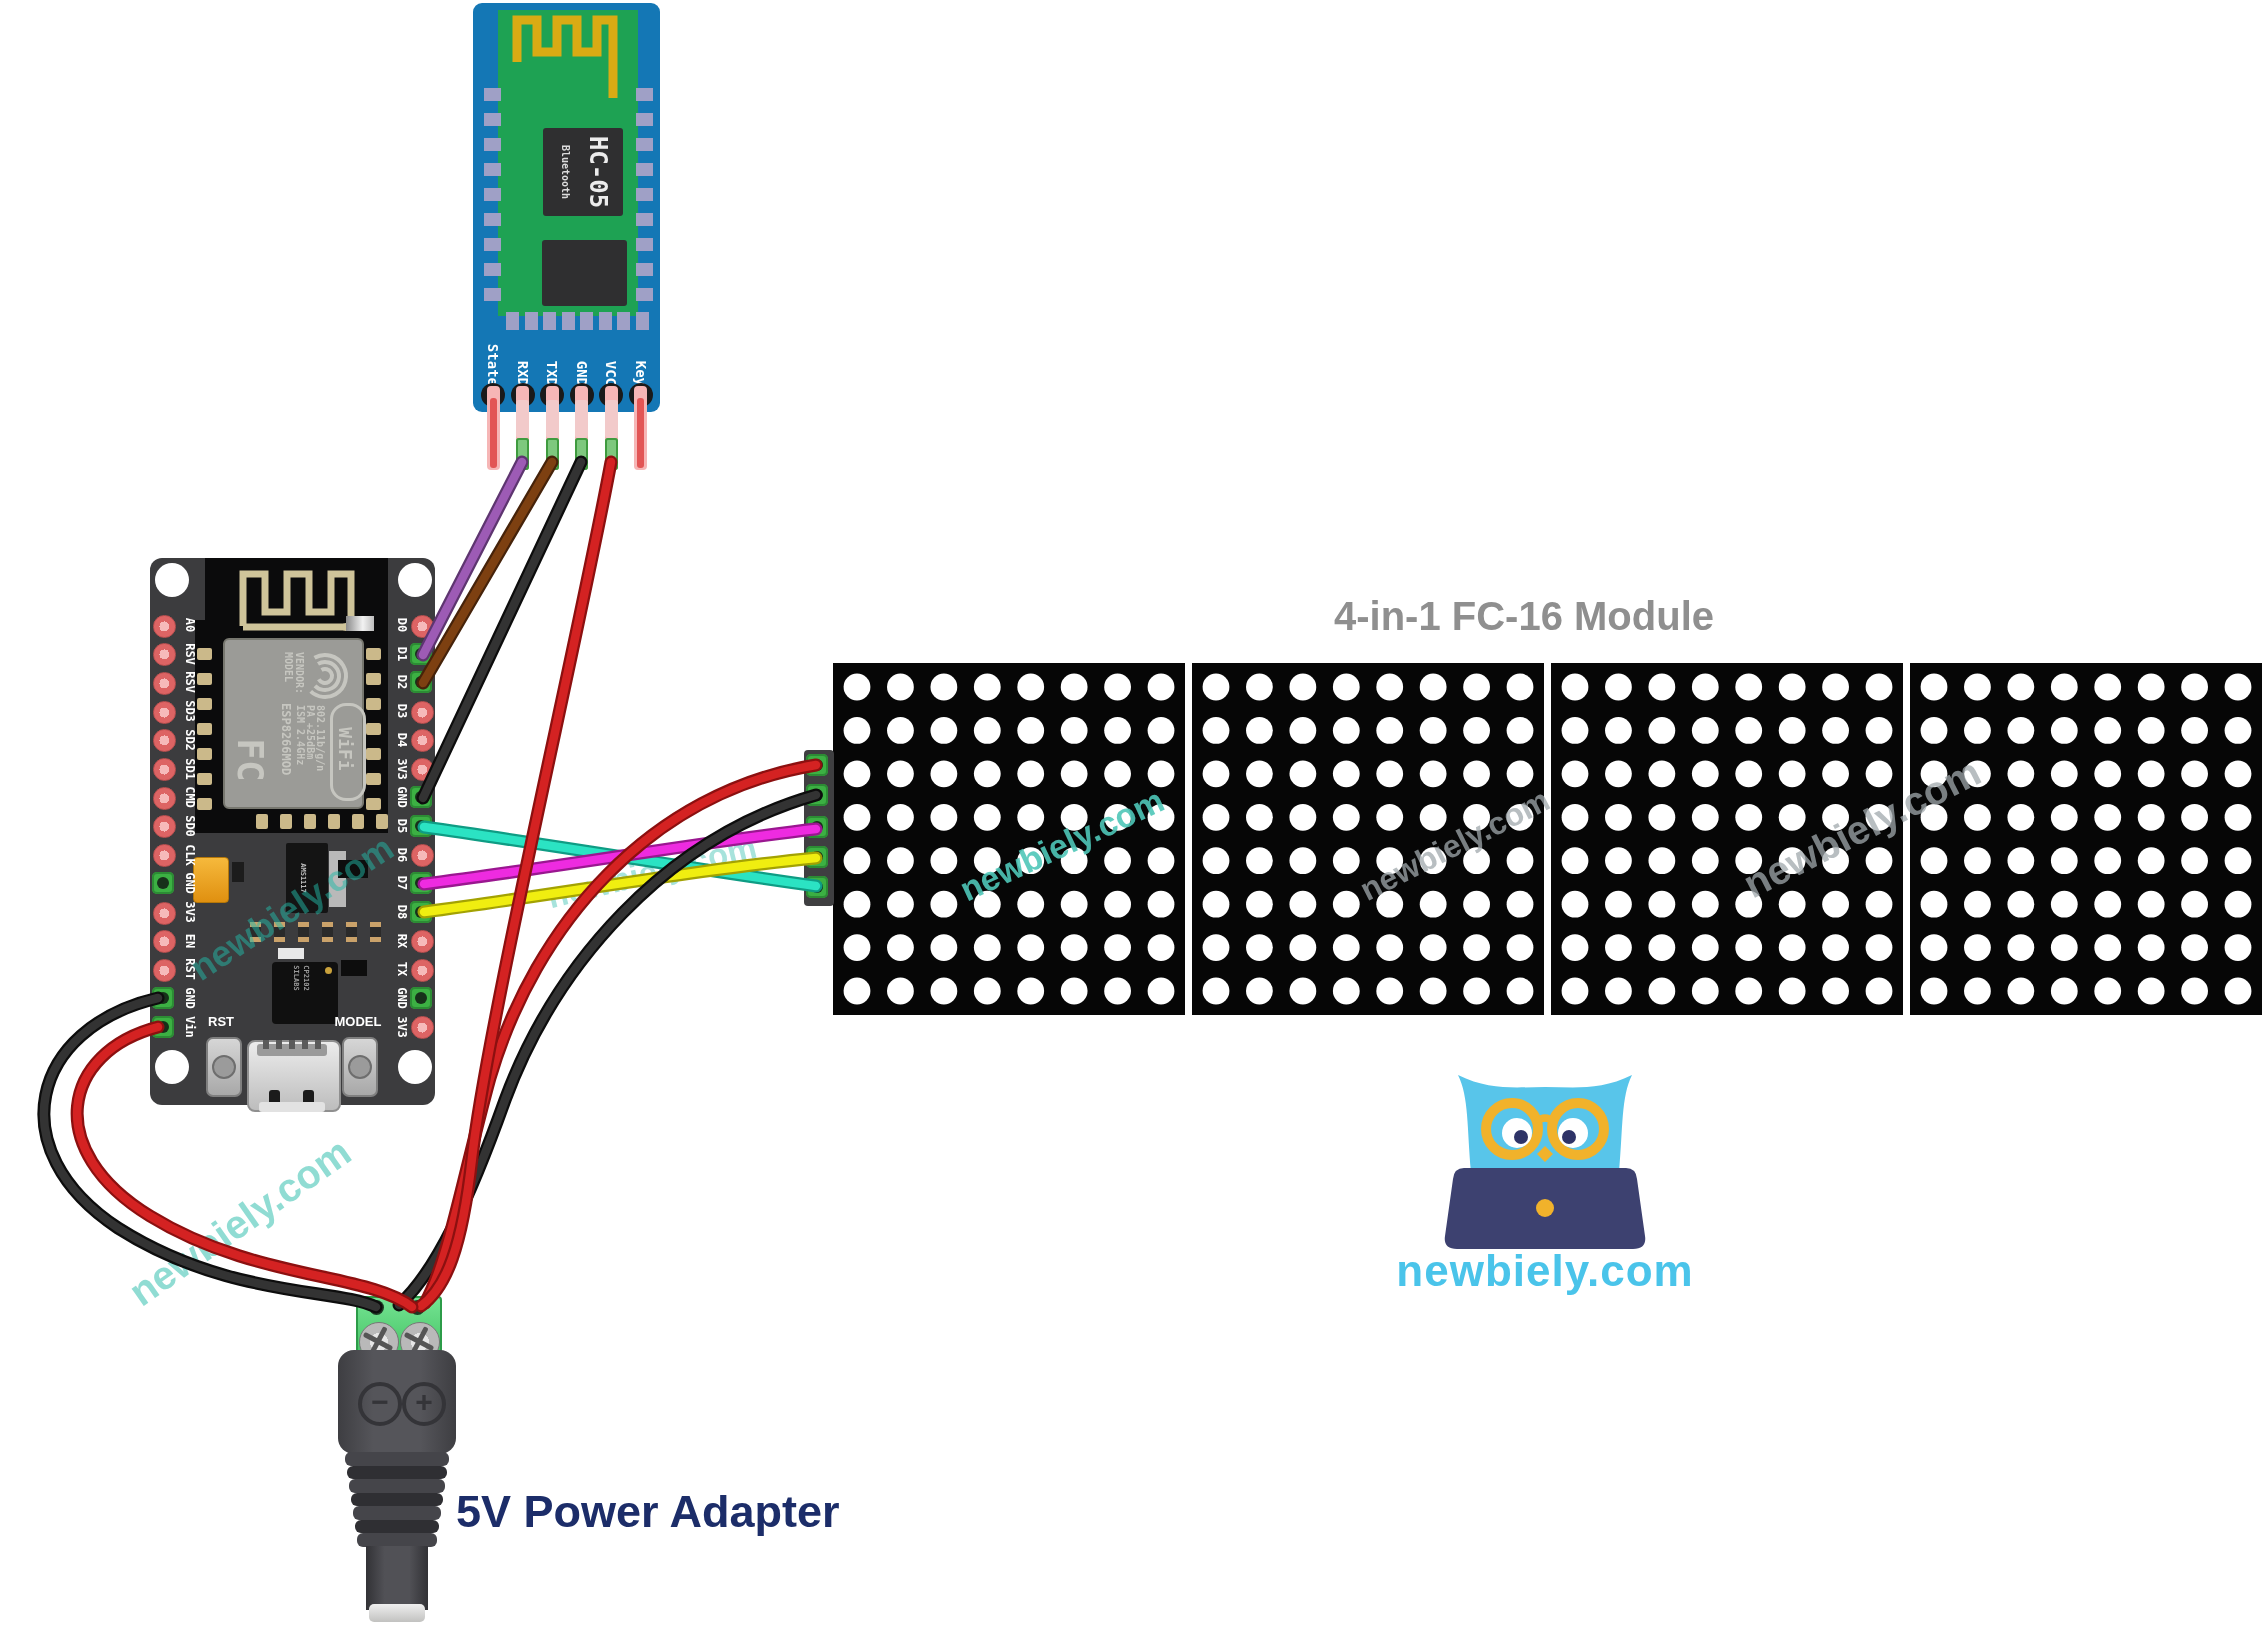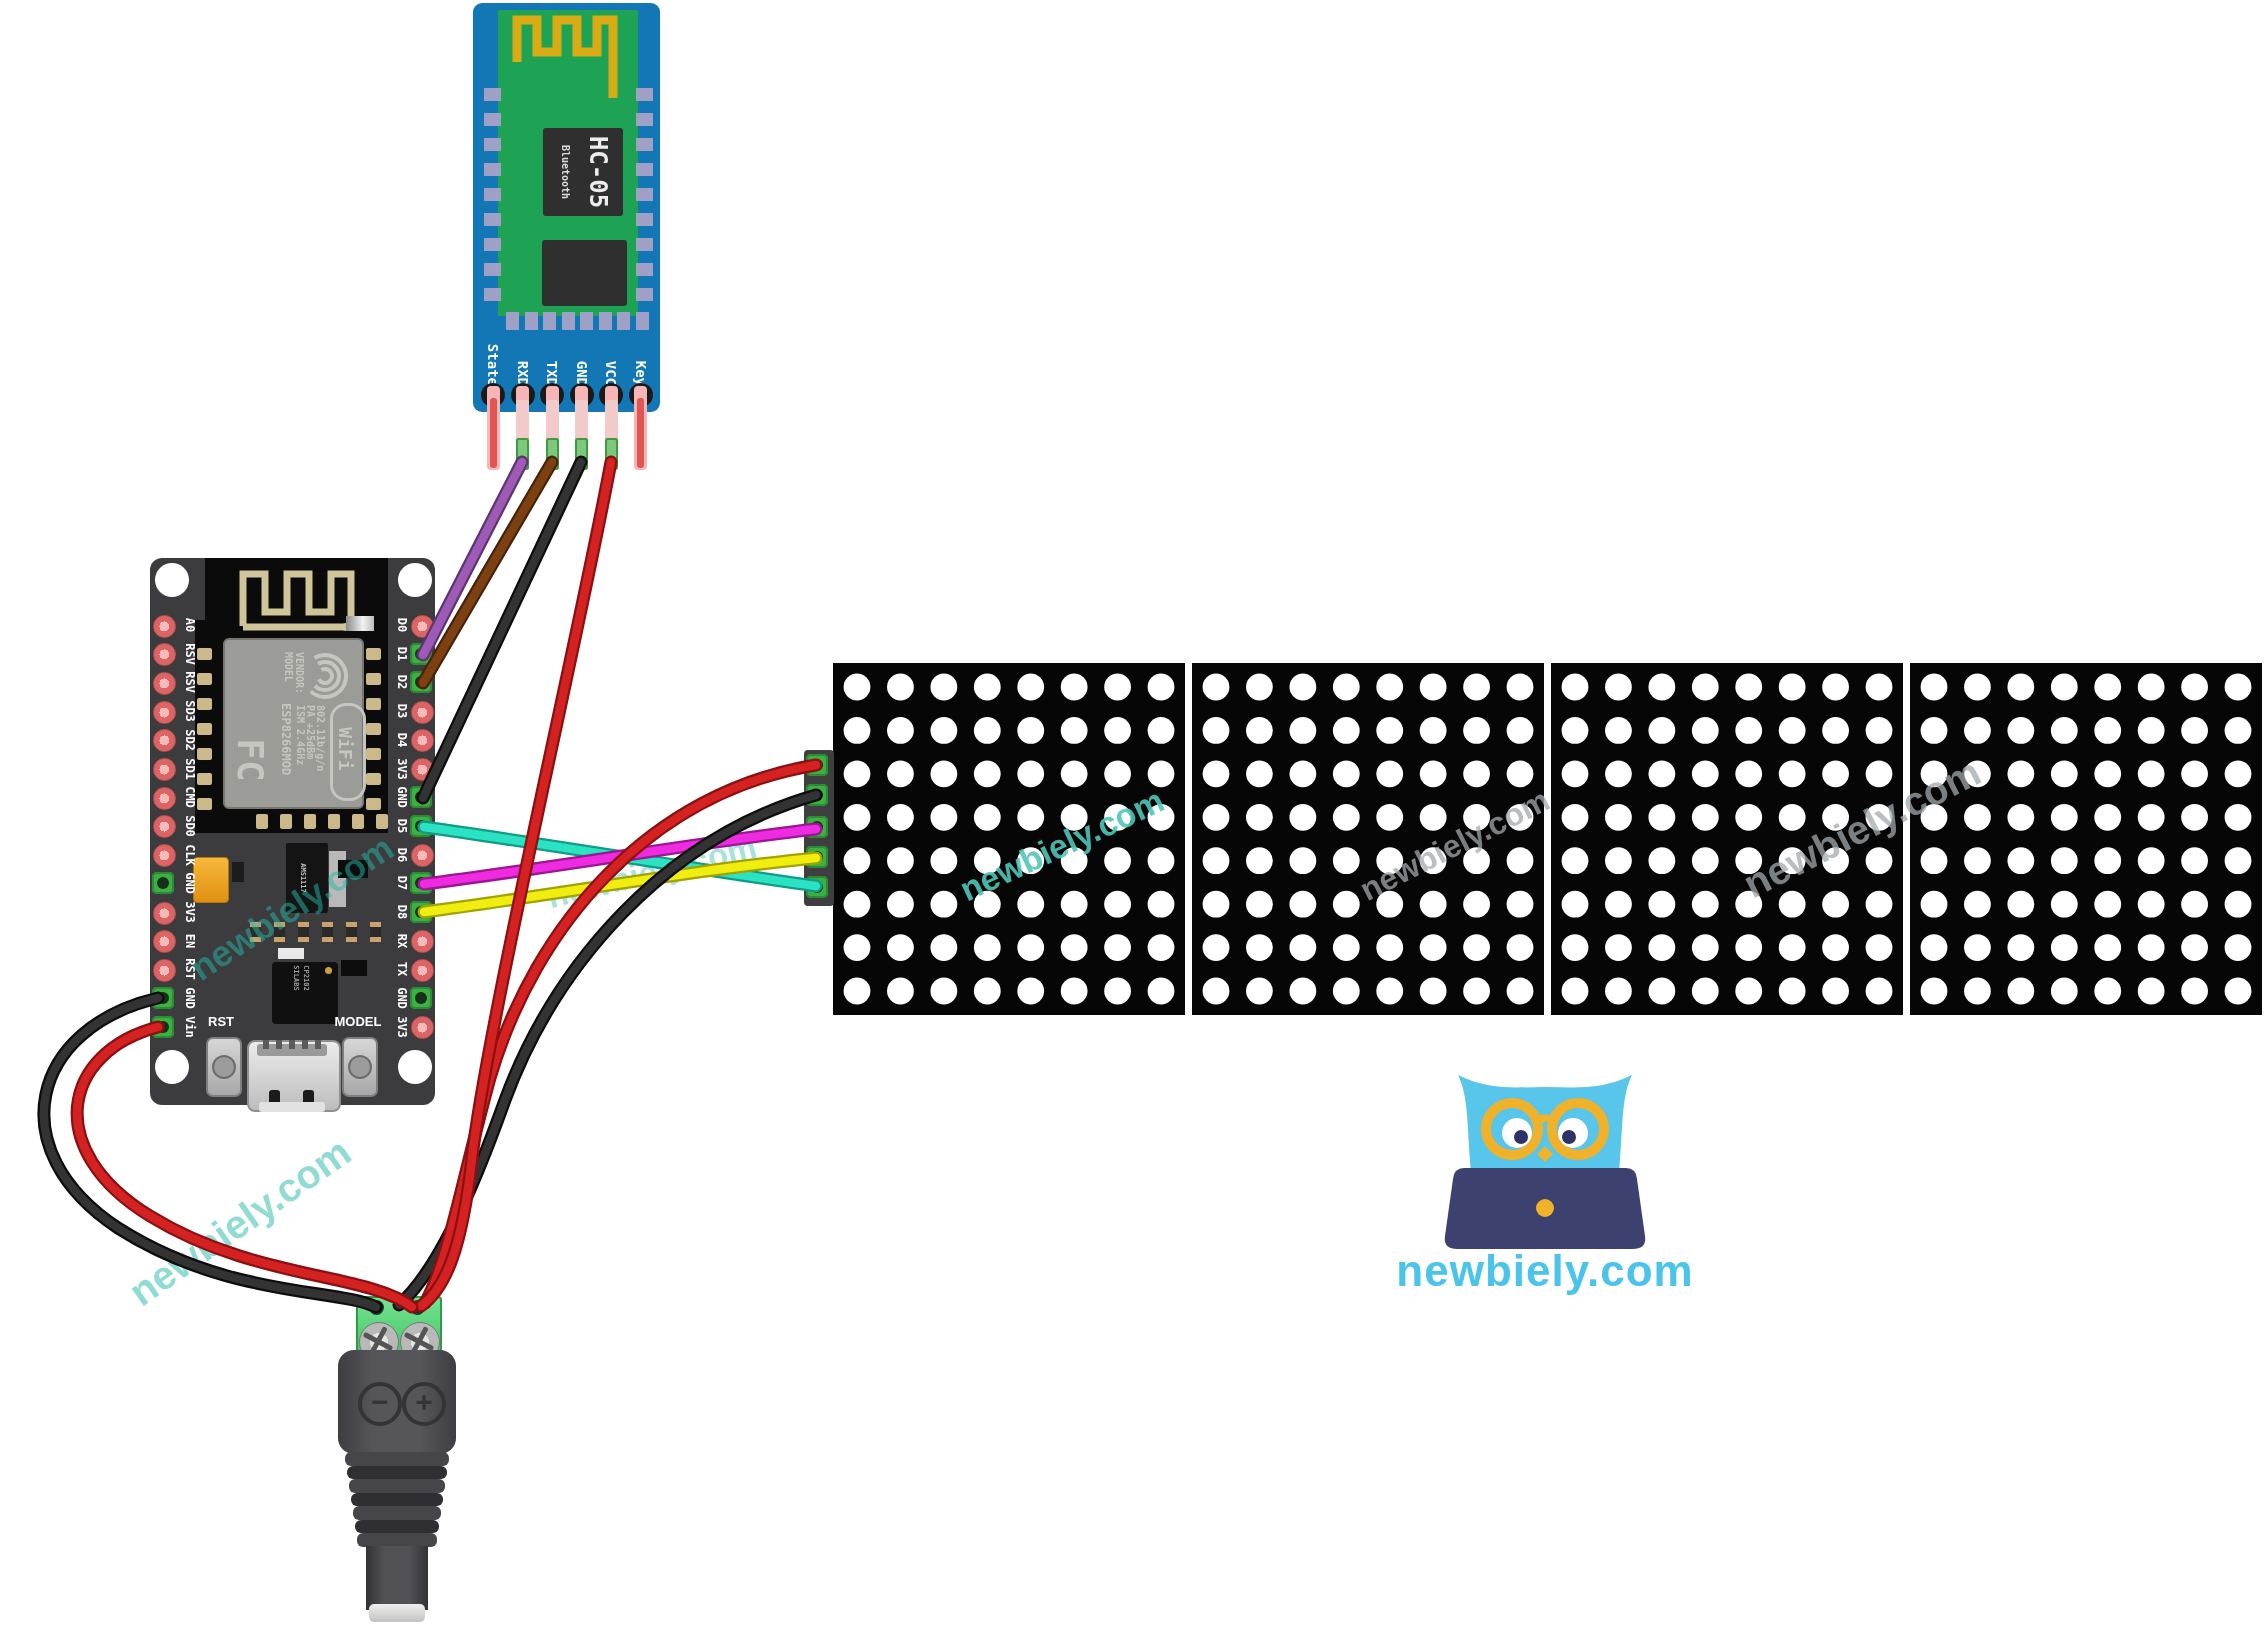--- a/index.html
+++ b/index.html
@@ -63,20 +63,22 @@
         <div style="position: absolute; left: 349px; top: 1479px; width: 96px; height: 13.5px; border-radius: 6px; background: rgb(69, 69, 74);"></div>
         <div style="position: absolute; left: 351px; top: 1492.5px; width: 92px; height: 13.5px; border-radius: 6px; background: rgb(47, 47, 51);"></div>
         <div style="position: absolute; left: 353px; top: 1506px; width: 88px; height: 13.5px; border-radius: 6px; background: rgb(69, 69, 74);"></div>
         <div style="position: absolute; left: 355px; top: 1519.5px; width: 84px; height: 13.5px; border-radius: 6px; background: rgb(47, 47, 51);"></div>
         <div style="position: absolute; left: 357px; top: 1533px; width: 80px; height: 13.5px; border-radius: 6px; background: rgb(69, 69, 74);"></div>
       </div>
     <div class="abs" style="left:366px;top:1546px;width:62px;height:64px;background:linear-gradient(90deg,#323236,#515156 30%,#515156 70%,#323236);"></div>
     <div class="abs" style="left:369px;top:1604px;width:56px;height:18px;border-radius:5px;background:linear-gradient(#efefef,#c2c2c0);"></div>
   </div>
 
+  <div class="title gray" style="left:1334px;top:594px;">4-in-1 FC-16 Module</div>
+  <div class="title" style="left:456px;top:1486px;">5V Power Adapter</div>
 
   <svg class="abs" style="left:1430px;top:1058px;" width="240" height="200" viewBox="1430 1058 240 200">
     <path d="M1471 1172 C1467 1128 1469 1097 1458 1075 C1490 1091 1517 1087 1545 1087 C1573 1087 1600 1091 1632 1075 C1621 1097 1623 1128 1619 1172 Z" fill="#58c5ea"></path>
     <circle cx="1512" cy="1129" r="26" fill="none" stroke="#f1b22b" stroke-width="10"></circle>
     <circle cx="1578" cy="1129" r="26" fill="none" stroke="#f1b22b" stroke-width="10"></circle>
     <path d="M1536 1122 Q1545 1114 1554 1122" fill="none" stroke="#f1b22b" stroke-width="7"></path>
     <circle cx="1517" cy="1133" r="15" fill="#ffffff"></circle>
     <circle cx="1573" cy="1133" r="15" fill="#ffffff"></circle>
     <circle cx="1521" cy="1137" r="7" fill="#2e3367"></circle>
     <circle cx="1569" cy="1137" r="7" fill="#2e3367"></circle>

